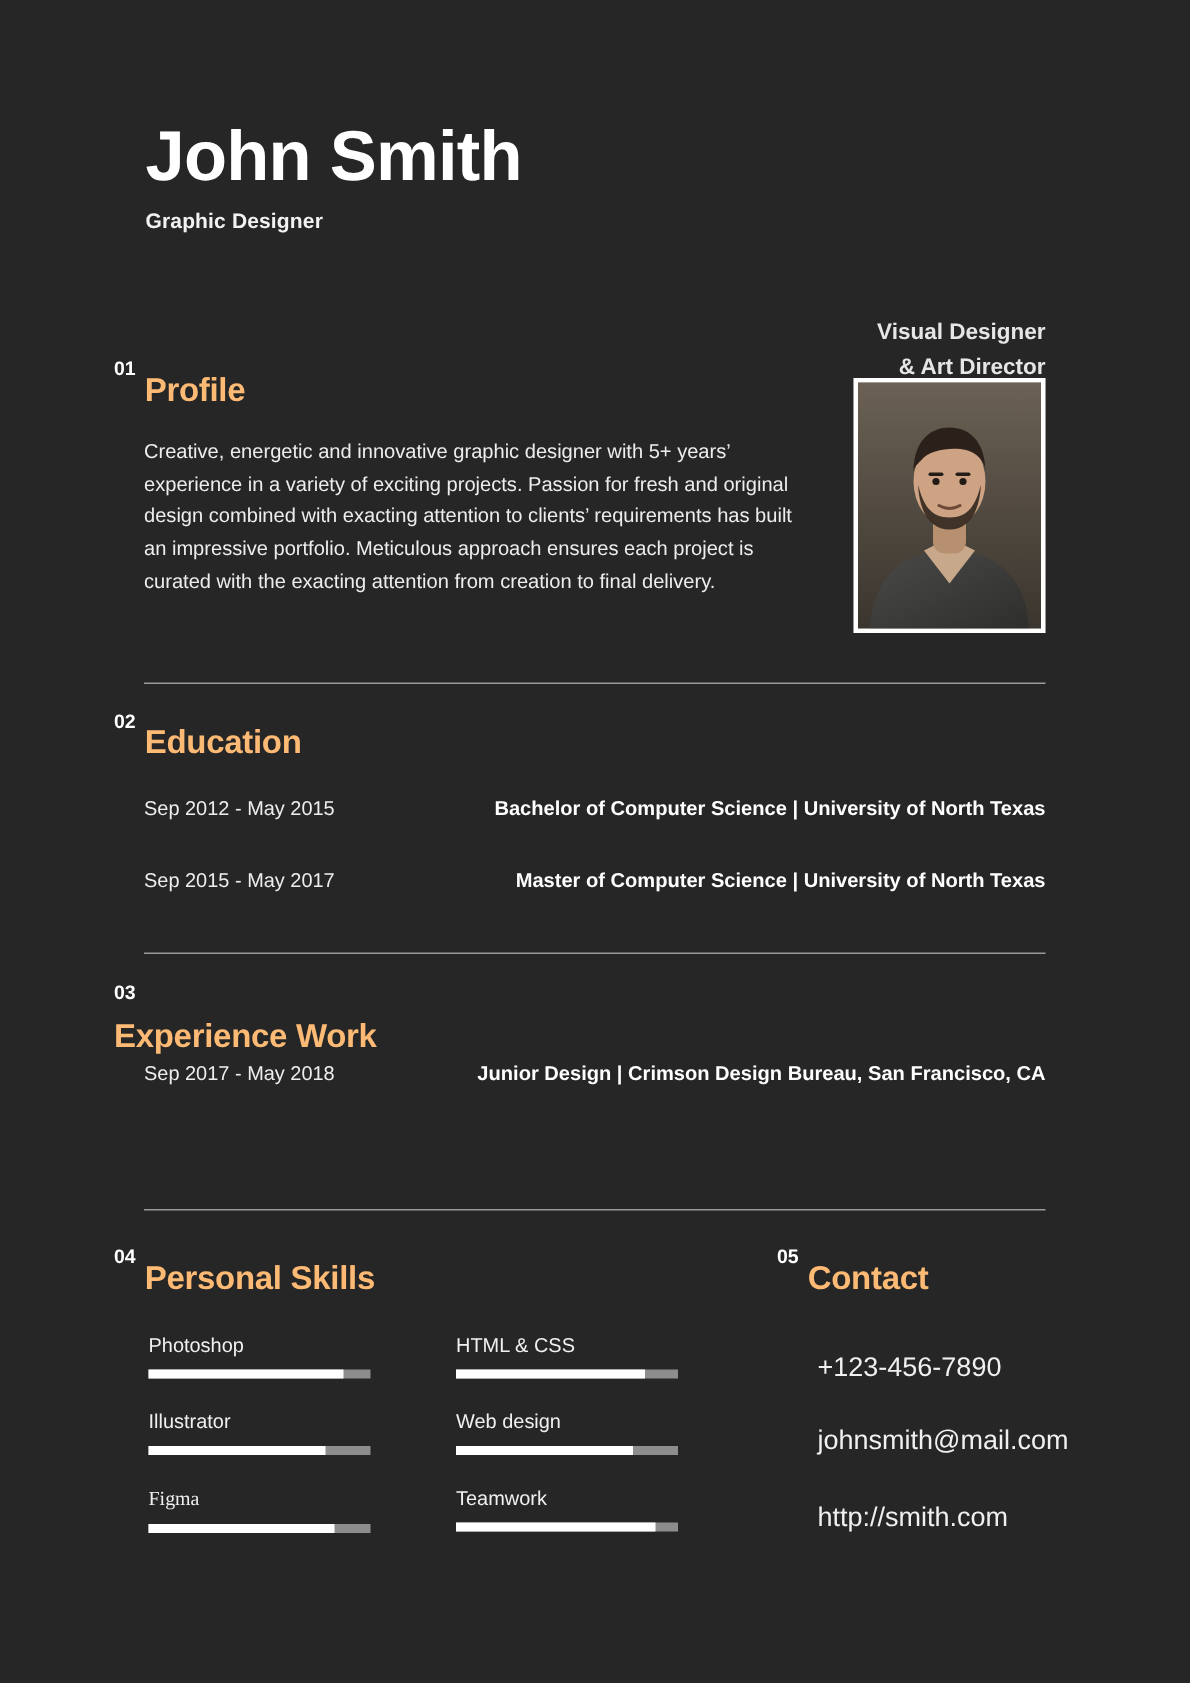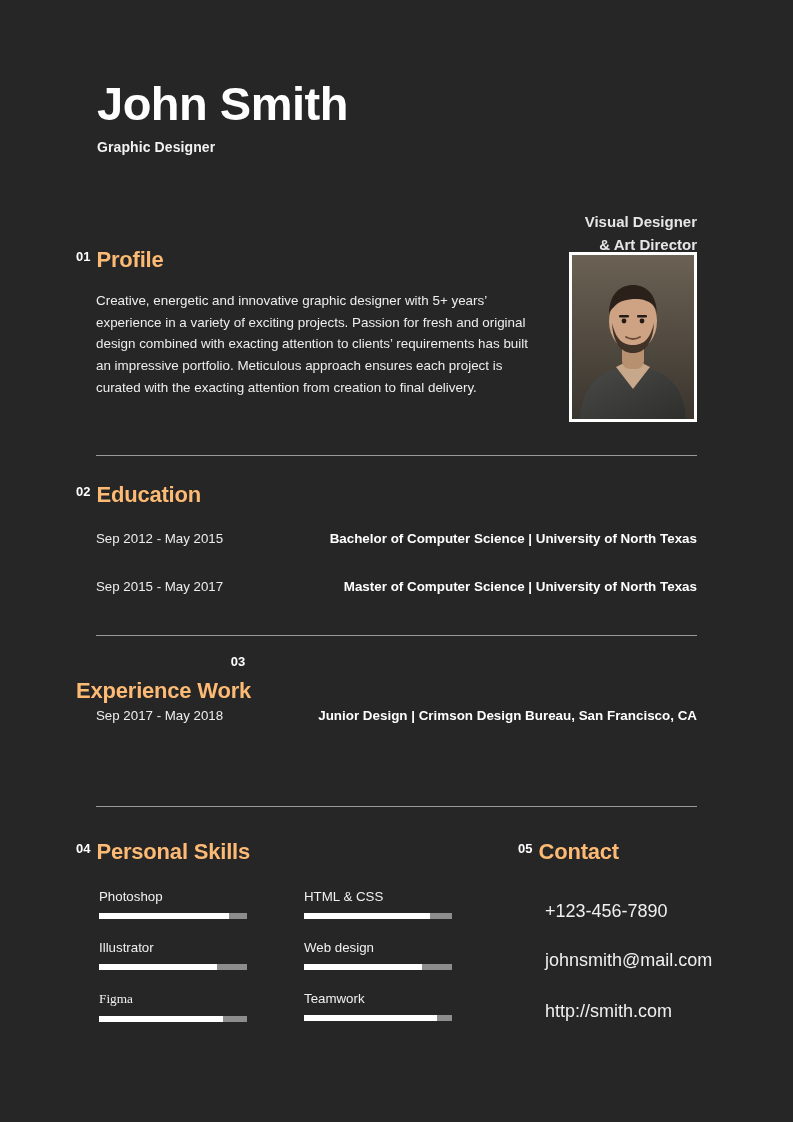--- a/index.html
+++ b/index.html
@@ -48,21 +48,21 @@
     line-height: 1.55;
     color: #e6e6e6;
     font-weight: bold;
     margin-top: 40px;
   }
 
   
   .section-head {
     position: absolute;
     display: flex;
-    align-items: flex-end;
+    align-items: flex-start;
   }
   .sec-num {
     font-size: 13px;
     font-weight: bold;
     color: #ffffff;
     margin-right: 6px;
     position: relative;
     top: -9px;
   }
   .sec-title {

